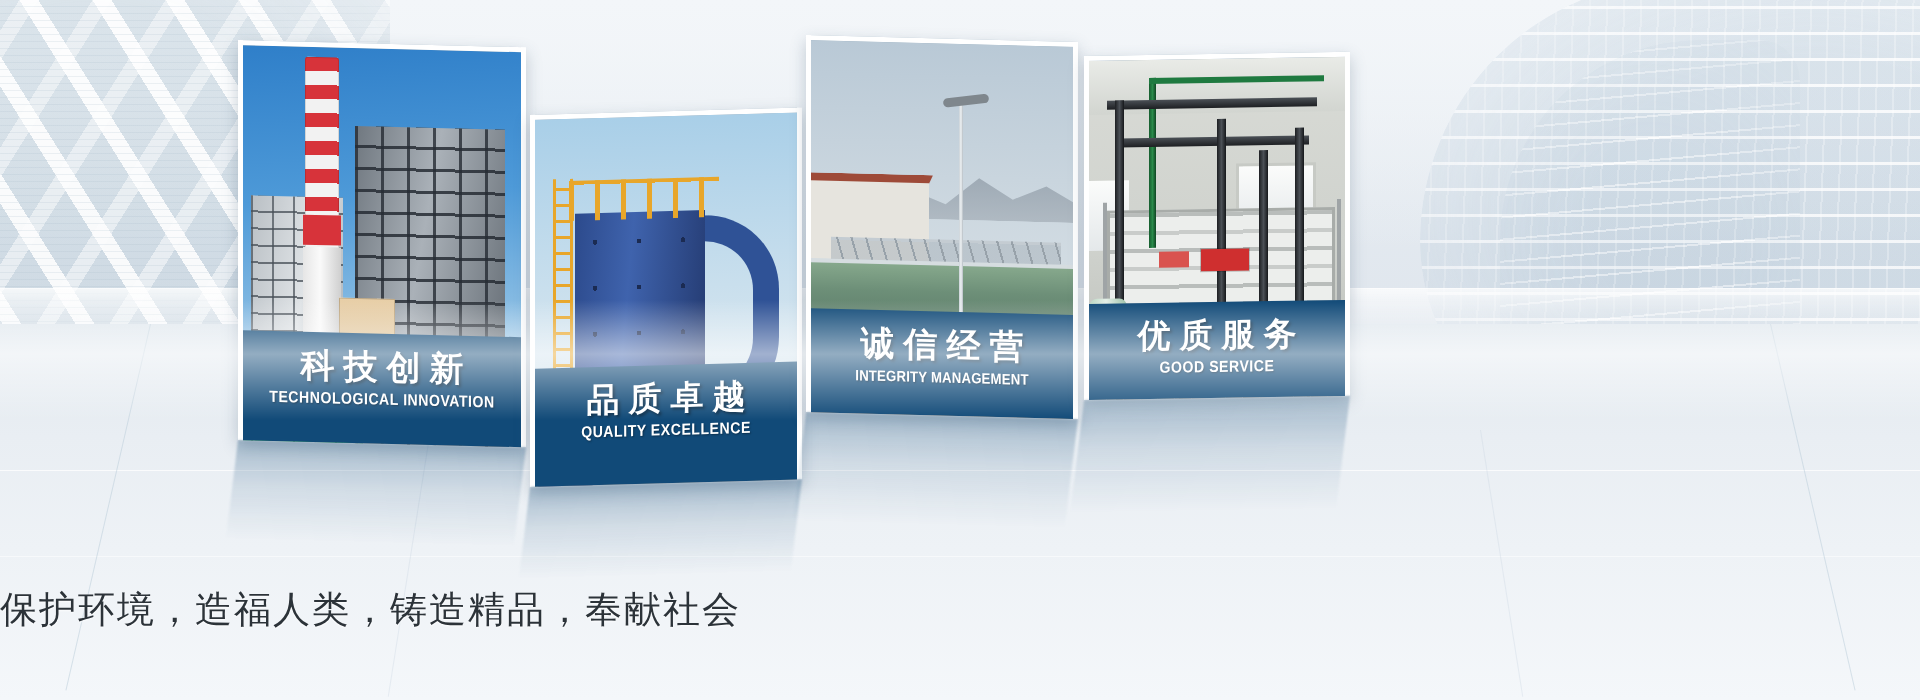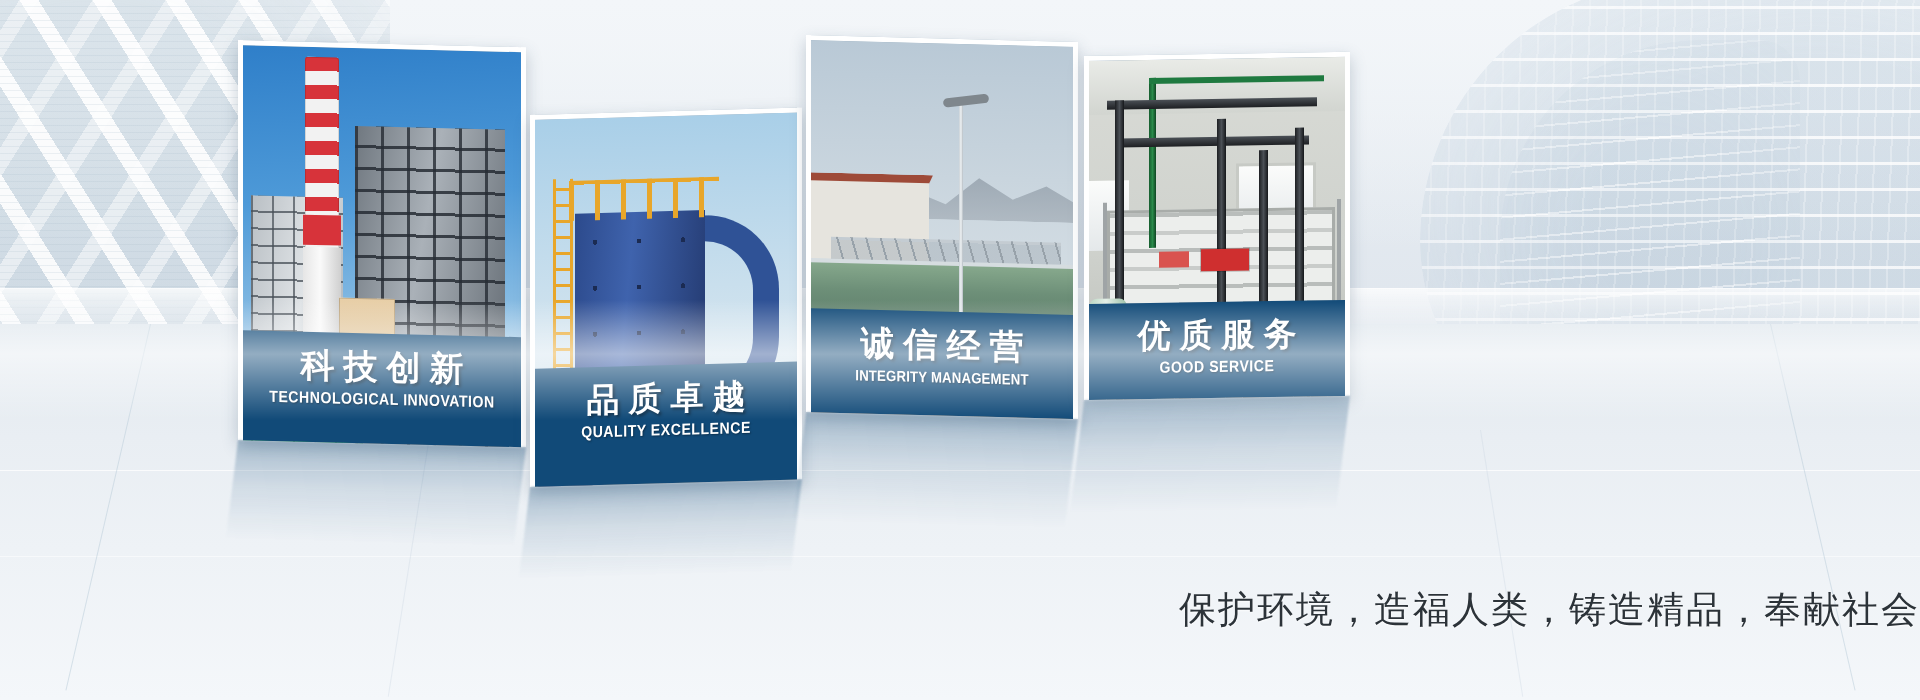--- a/index.html
+++ b/index.html
@@ -284,21 +284,21 @@
 
   .glare{
     position:absolute; left:0; top:300px; width:1920px; height:120px;
     background:linear-gradient(180deg, rgba(255,255,255,0) 0%, rgba(255,255,255,.55) 45%, rgba(255,255,255,0) 100%);
     pointer-events:none;
   }
 
   
   #tagline{
     position:absolute; left:0; top:585px; width:1920px;
-    text-align:right;
+    text-align:left;
     font-size:37px;
     color:#2c3339;
     letter-spacing:2px;
     font-family:Liberation Mono, monospace;
     text-shadow:0 1px 2px rgba(255,255,255,.9);
   }
 
   
   .cn { font-family:"DejaVu Sans","Liberation Sans", sans-serif; }
 </style>

